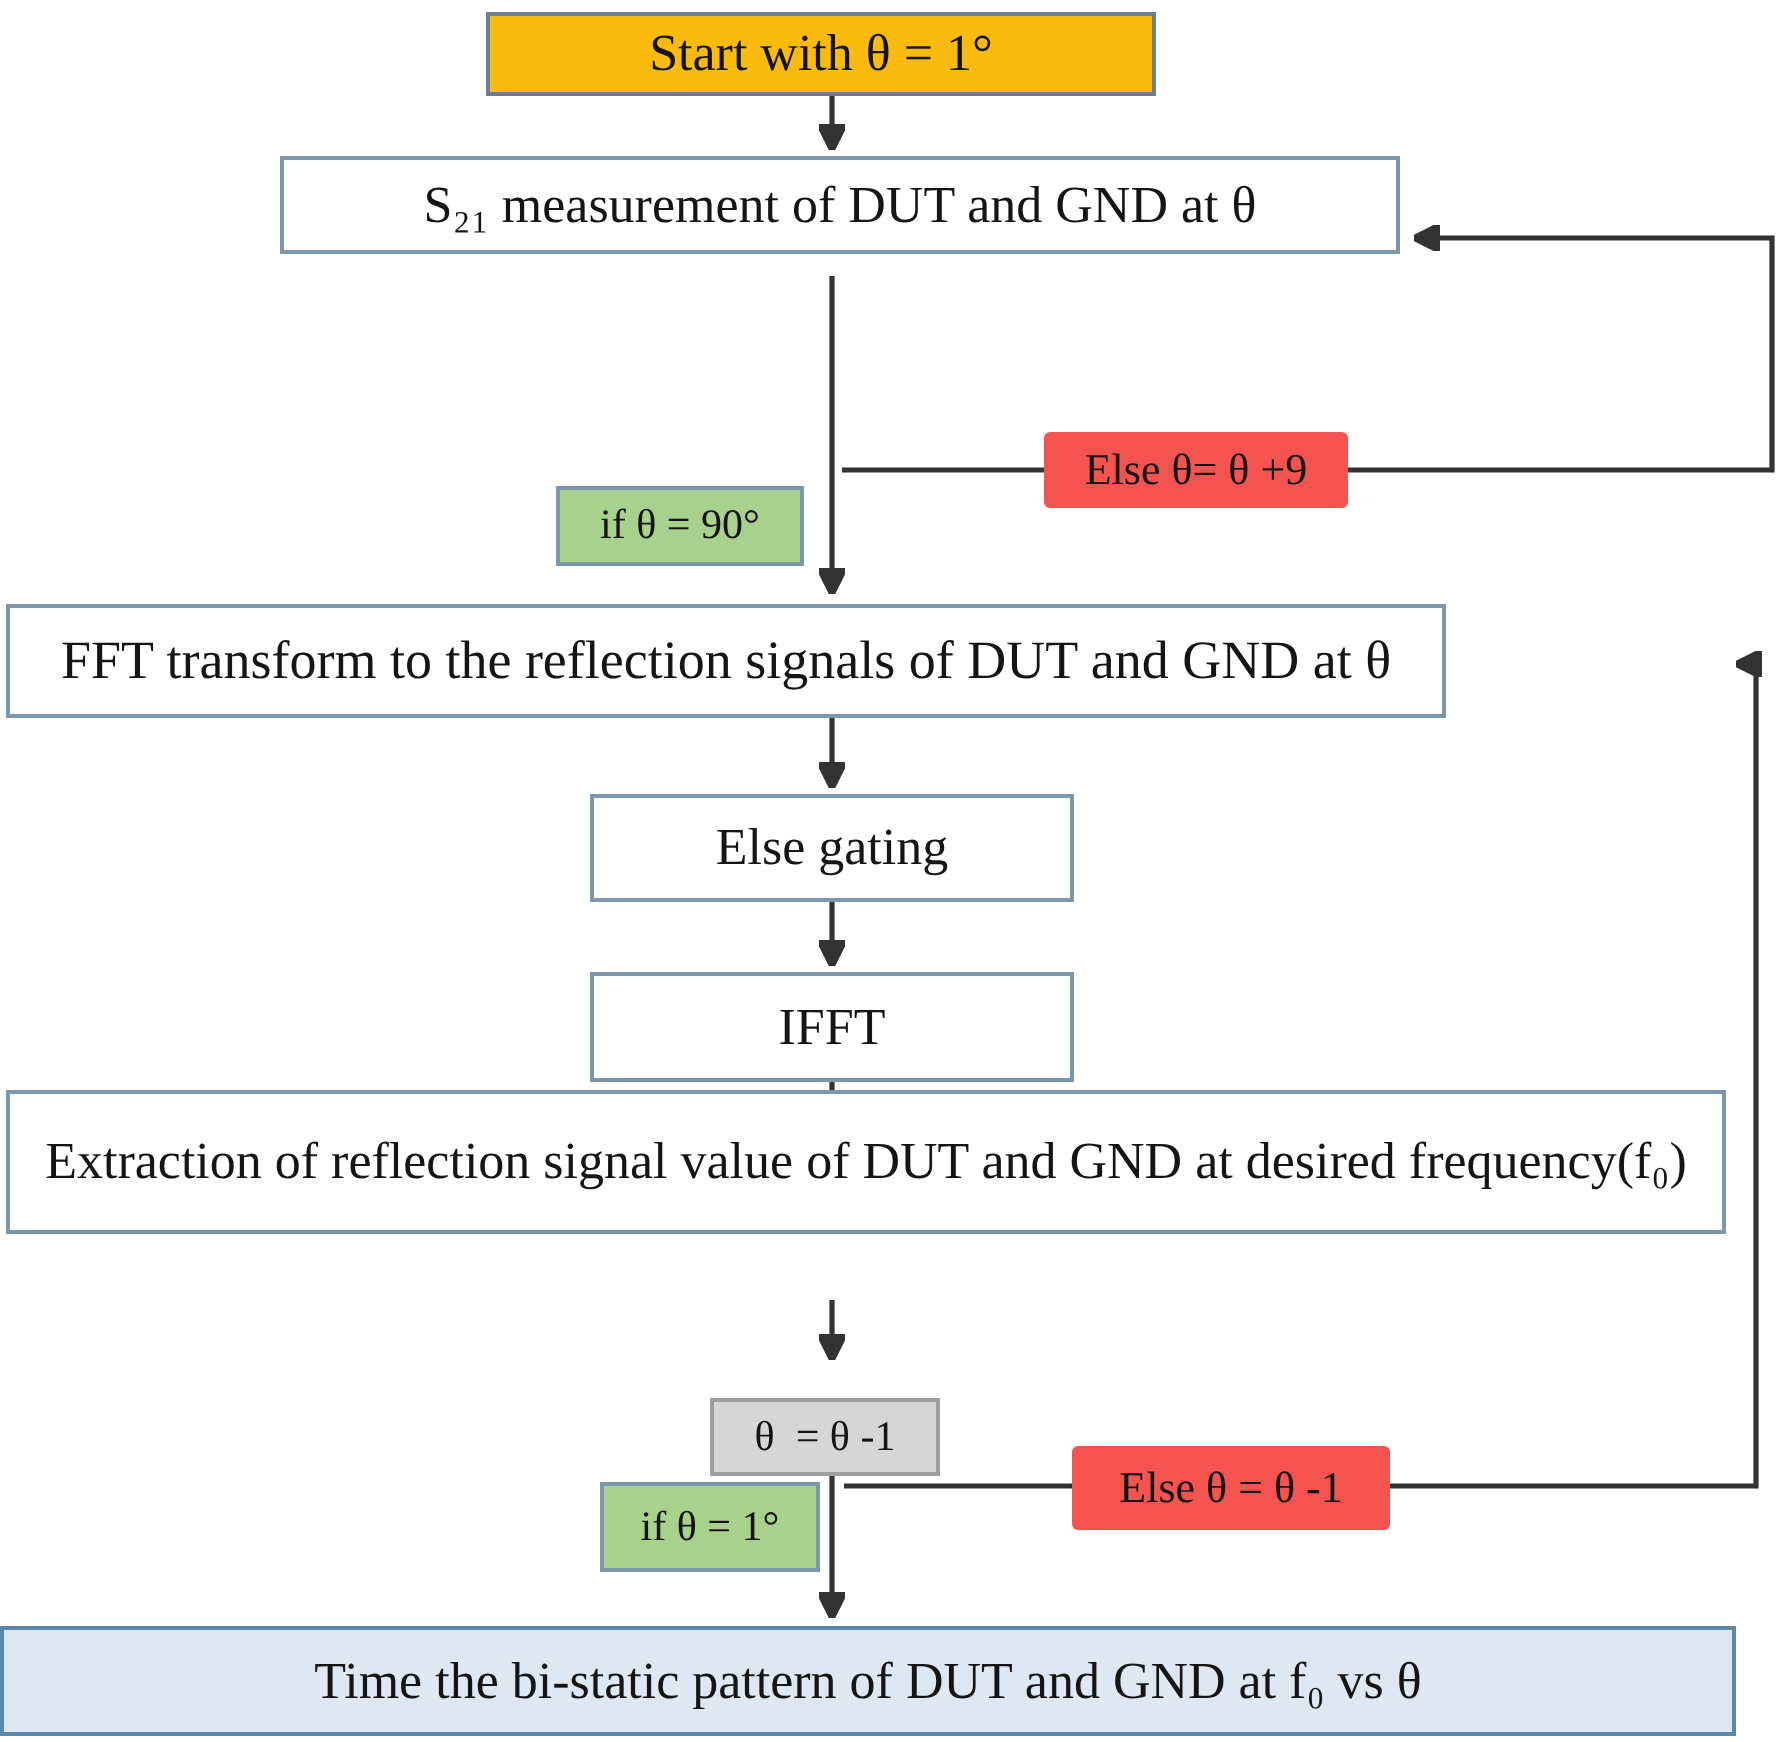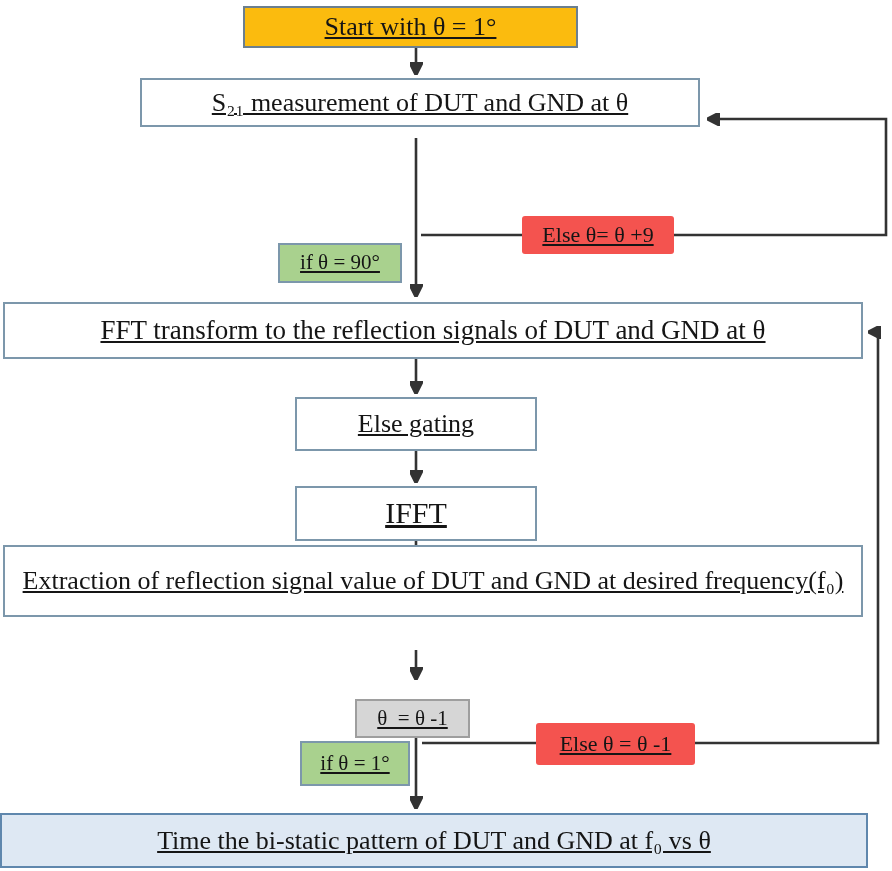--- a/index.html
+++ b/index.html
@@ -10,36 +10,36 @@
     font-family:"Liberation Serif","DejaVu Serif",serif;
     color:#151515;
     overflow:hidden;
   }
   #arrows { position:absolute; left:0; top:0; width:892px; height:871px; }
   #arrows line, #arrows path { stroke:var(--arrow-color,#333333); stroke-width:2.6; fill:none; }
 
   .node {
     position:absolute; box-sizing:border-box;
     display:flex; align-items:center; justify-content:center;
-    text-align:right; line-height:1.22;text-decoration:underline;
+    text-align:right; line-height:1.22;
   }
   .proc {
     background:#ffffff;
     border:2px solid var(--box-border,#7C97AB);
   }
   .start-node {
     left:243px; top:6px; width:335px; height:42px;
     background:var(--start-fill,#FBBB0E);
     border:2px solid var(--start-border,#6B7F8F);
     font-size:26px;
   }
   .s21-node   { left:140px; top:78px;  width:560px; height:49px; font-size:26px; }
-  .fft-node   { left:3px;   top:302px; width:860px; height:57px; font-size:27px; }
+  .fft-node   { left:3px;   top:302px; width:720px; height:57px; font-size:27px; }
   .tg-node    { left:295px; top:397px; width:242px; height:54px; font-size:26px; }
-  .ifft-node  { left:295px; top:486px; width:242px; height:55px; font-size:30px; }
+  .ifft-node  { left:295px; top:486px; width:242px; height:55px; font-size:26px; }
   .extr-node  { left:3px;   top:545px; width:860px; height:72px; font-size:26px; padding:0 14px; }
   .gray-node {
     left:355px; top:699px; width:115px; height:39px;
     background:var(--gray-fill,#D6D6D6);
     border:2px solid var(--gray-border,#9E9E9E);
     font-size:21px; white-space:pre;
   }
   .plot-node {
     left:0px; top:813px; width:868px; height:55px;
     background:var(--plot-fill,#DEE8F3);

